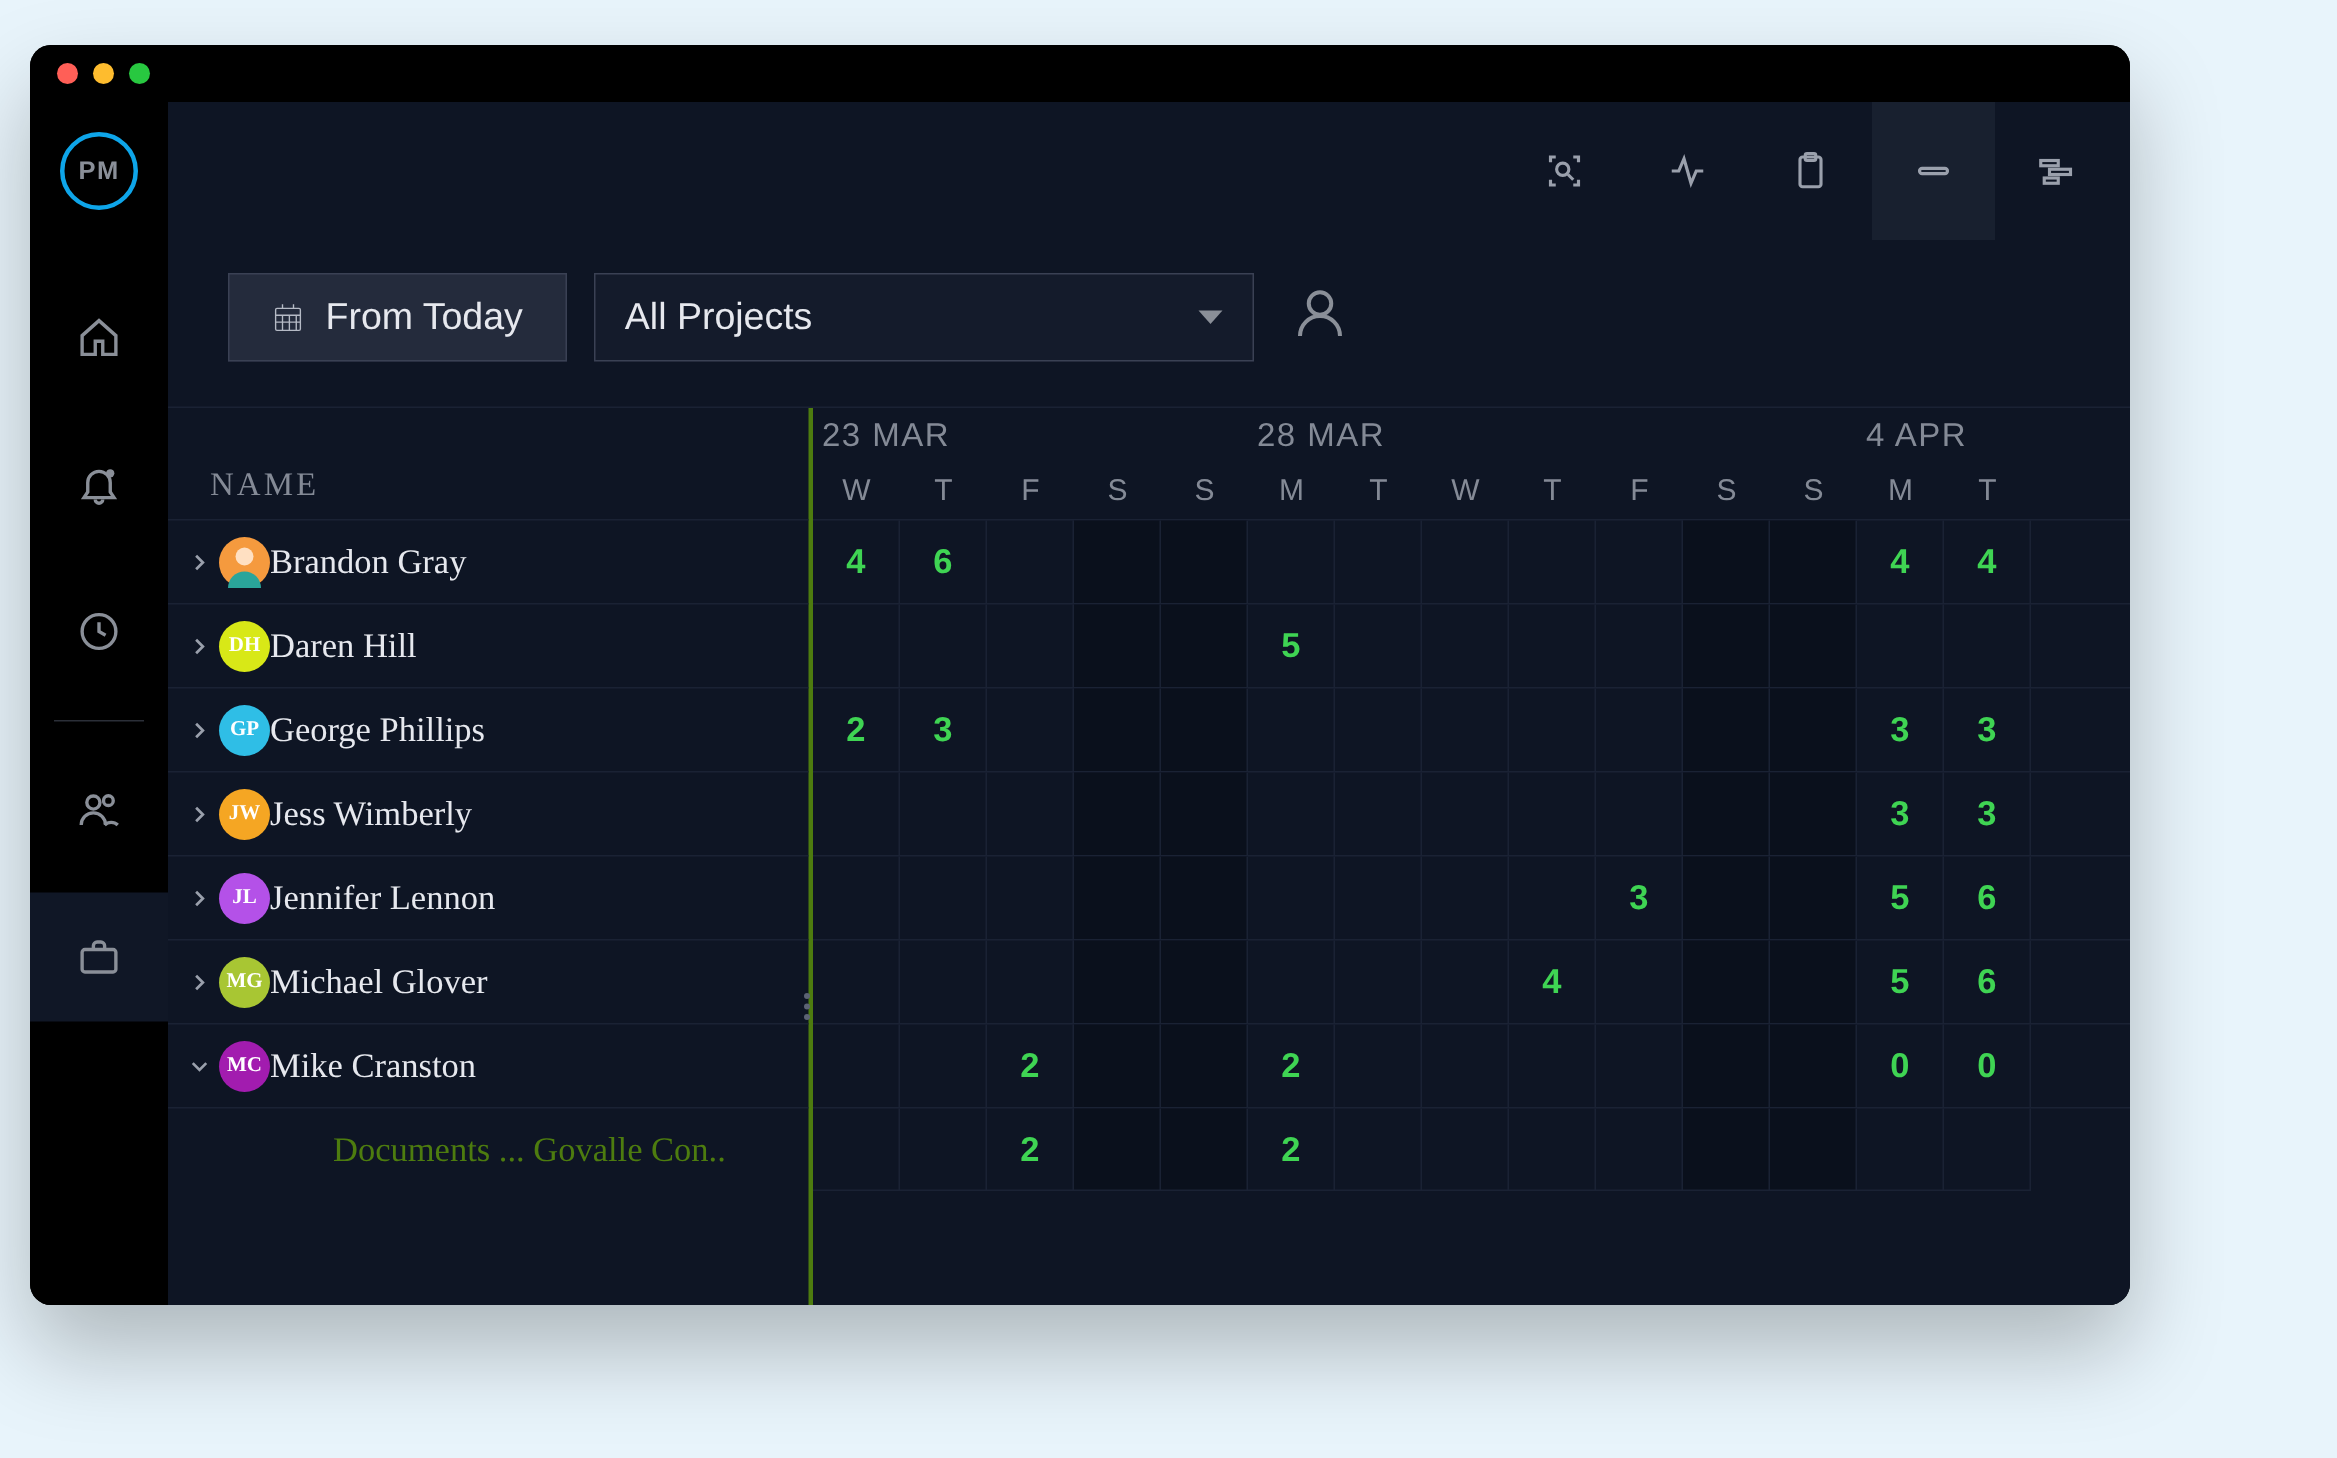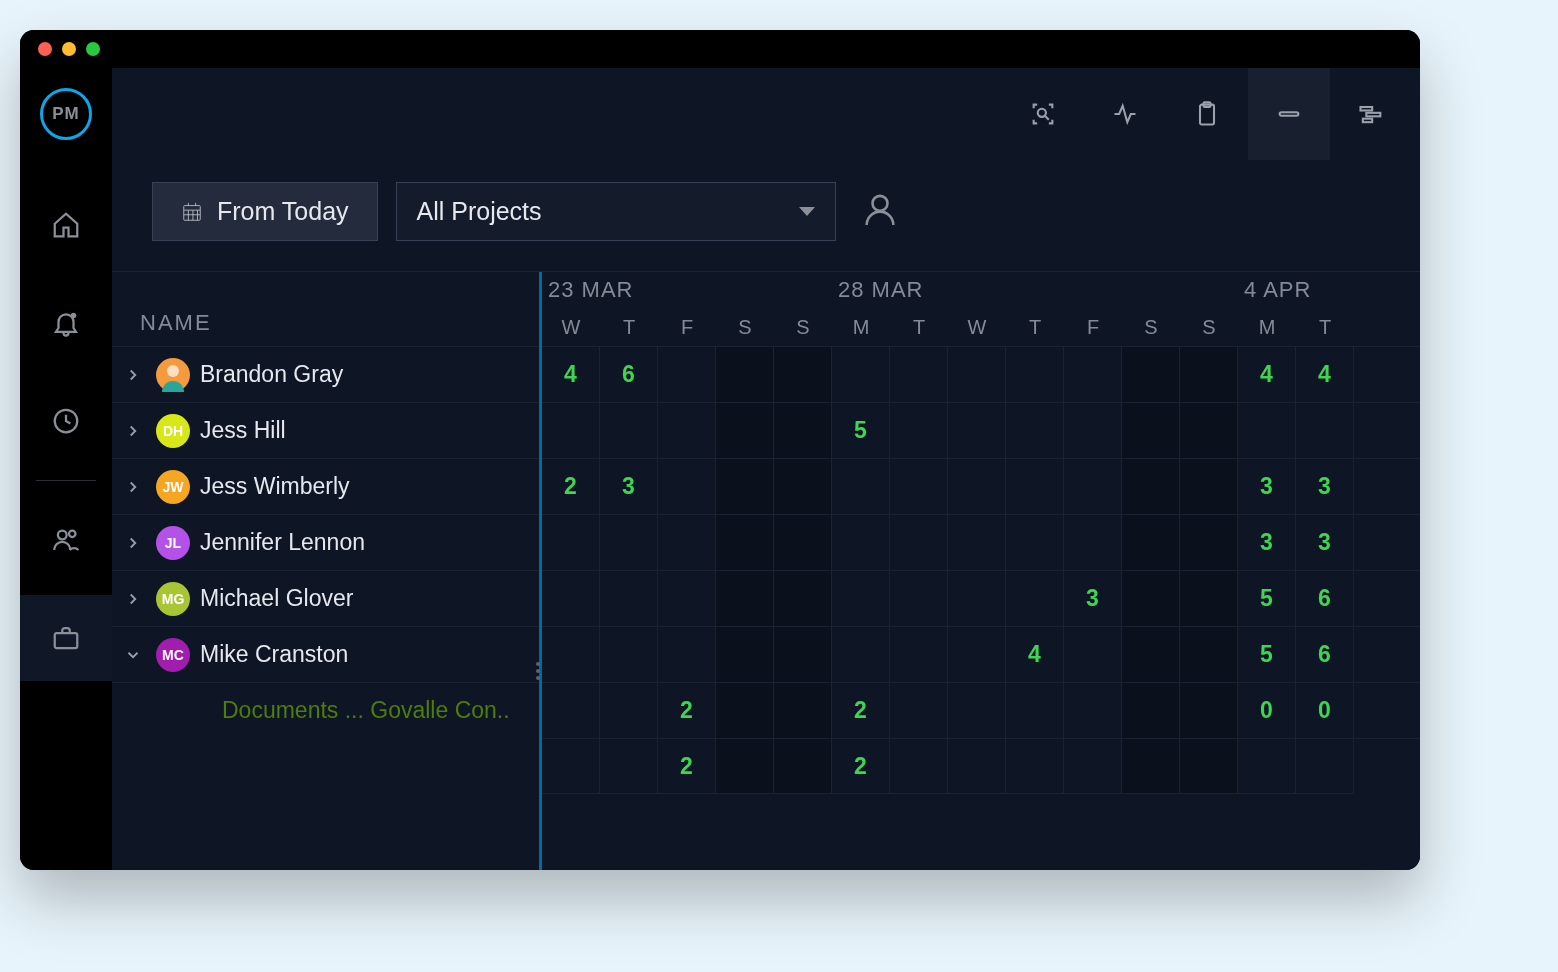--- a/index.html
+++ b/index.html
@@ -133,41 +133,41 @@
     flex:1;
     display:flex;
     min-height:0;
     border-top:1px solid #1a2234;
   }
   .name-col {
     width: 430px;
     flex-shrink:0;
     display:flex;
     flex-direction:column;
-    border-right: 3px solid #0369a1;
+    border-right: 3px solid #4d7c0f;
     position:relative;
+    font-family:Liberation Serif, serif;
   }
   .name-header {
     height: 74px;
     display:flex;
     align-items:flex-end;
     padding: 0 0 10px 28px;
     color:#848a96;
     font-size:22px;
     letter-spacing:2px;
   }
   .row {
     height: 56px;
     display:flex;
     align-items:center;
     padding-left: 8px;
     border-top:1px solid #1a2234;
     font-size:23px;
     color:#e6e8ee;
-    gap:10px;
   }
   .row.sub { padding-left: 110px; color:#4d7c0f; }
   .chevron {
     width:26px; height:26px; display:flex; align-items:center; justify-content:center;
     color:#9aa0ac;
   }
   .chevron svg { width:18px; height:18px; stroke:currentColor; fill:none; stroke-width:2.4; }
   .avatar {
     width:34px; height:34px; border-radius:50%;
     display:flex; align-items:center; justify-content:center;
@@ -368,21 +368,30 @@
                 </div>
                 <span>Brandon Gray</span>
               </div>
               <div class="row">
                 <div class="chevron">
                   <svg viewBox="0 0 24 24">
                     <path d="M9 6 L15 12 L9 18"></path>
                   </svg>
                 </div>
                 <div class="avatar" style="background:#d8e817">DH</div>
-                <span>Jess Hill</span>
+                <span>Daren Hill</span>
+              </div>
+              <div class="row">
+                <div class="chevron">
+                  <svg viewBox="0 0 24 24">
+                    <path d="M9 6 L15 12 L9 18"></path>
+                  </svg>
+                </div>
+                <div class="avatar" style="background:#2fbee6">GP</div>
+                <span>George Phillips</span>
               </div>
               <div class="row">
                 <div class="chevron">
                   <svg viewBox="0 0 24 24">
                     <path d="M9 6 L15 12 L9 18"></path>
                   </svg>
                 </div>
                 <div class="avatar" style="background:#f5a623">JW</div>
                 <span>Jess Wimberly</span>
               </div>

